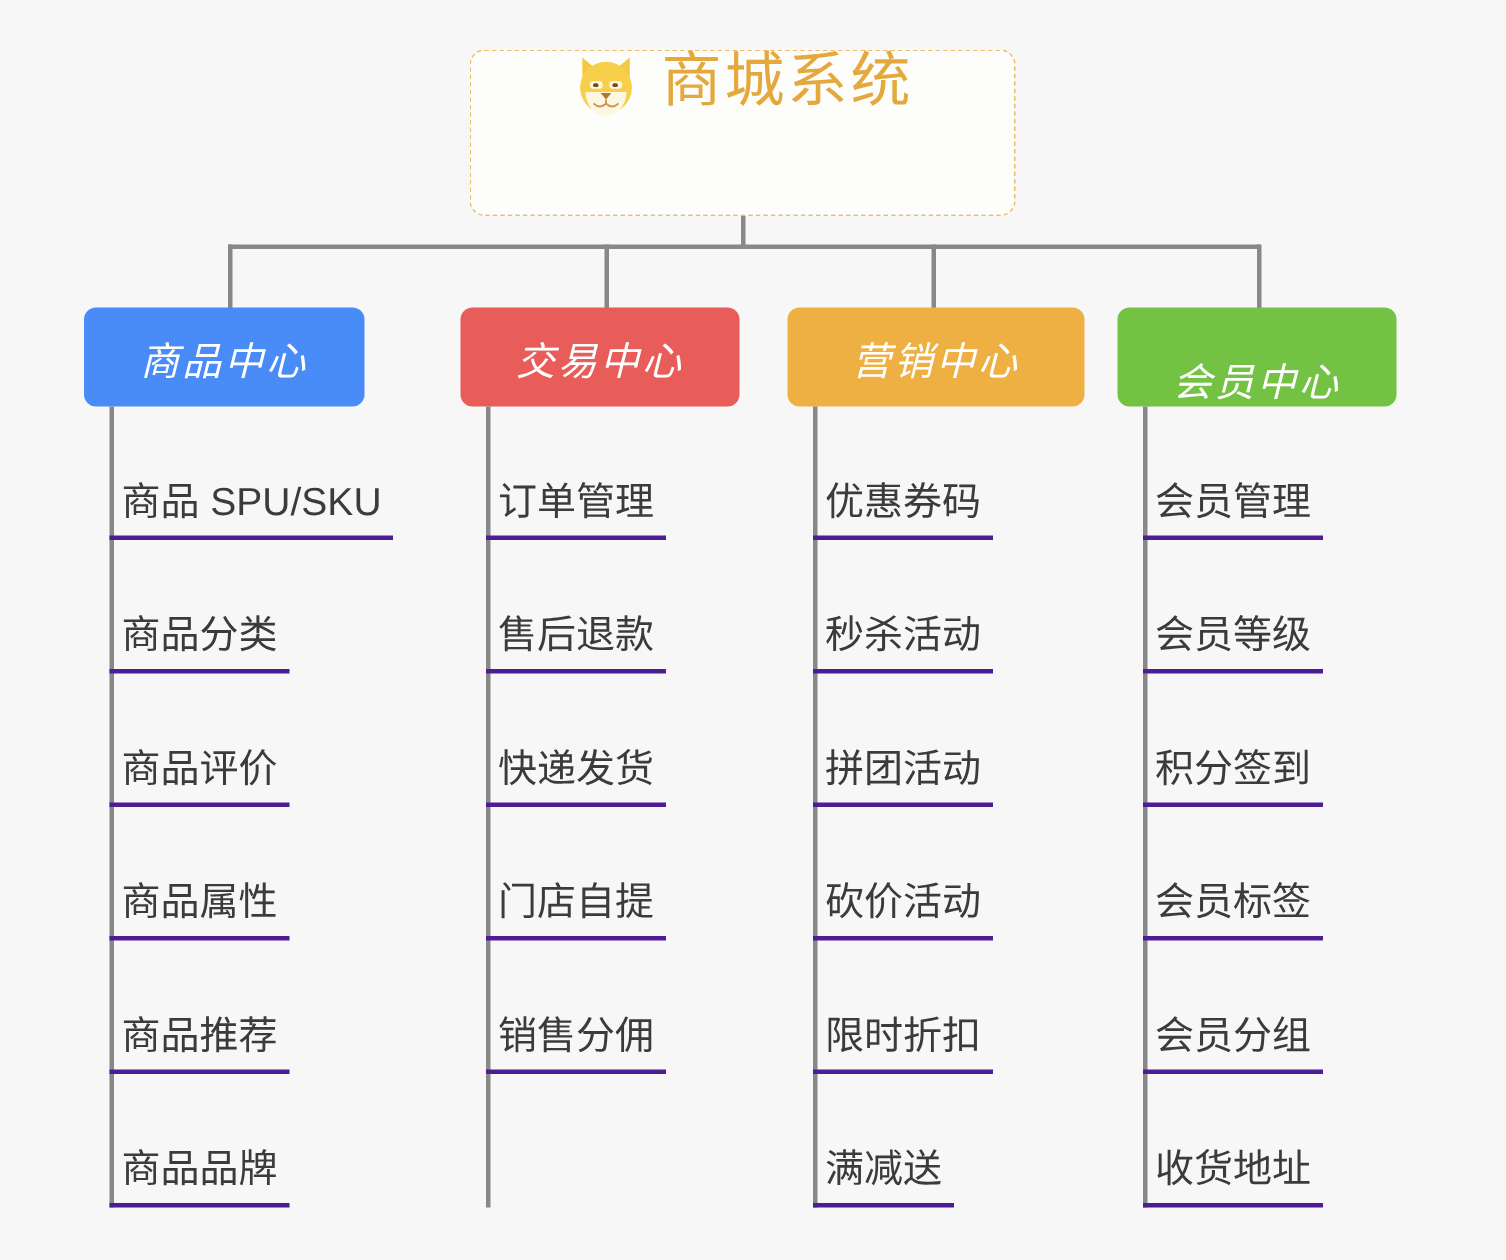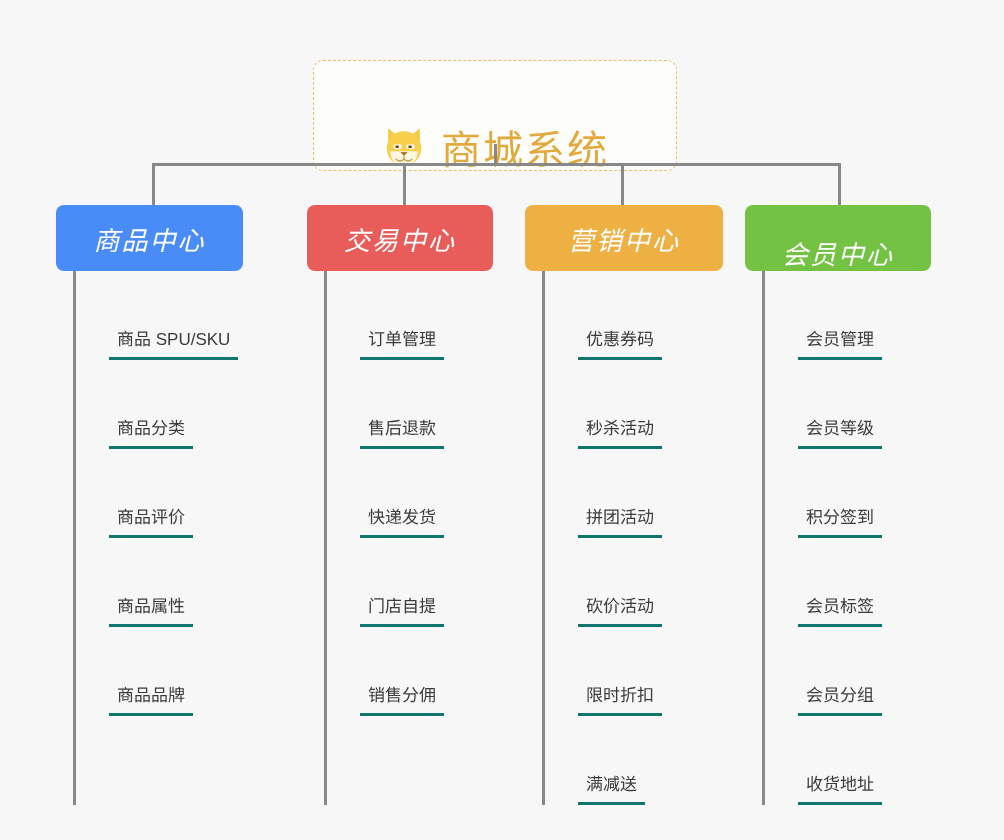--- a/index.html
+++ b/index.html
@@ -26,24 +26,23 @@
     position: absolute;
     left: 313px;
     top: 33px;
     width: 364px;
     height: 111px;
     box-sizing: border-box;
     background: #fdfdfc;
     border: 1px dashed #edbb6a;
     border-radius: 10px;
     display: flex;
-    align-items: flex-end;
+    align-items: flex-start;
     justify-content: center;
     gap: 14px;
-    margin-top: 27px;
   }
   .root-title {
     font-size: 40px;
     color: #e3a93c;
     letter-spacing: 2px;
     line-height: 1;
     white-space: nowrap;
   }
   .shiba-icon {
     display: block;
@@ -101,26 +100,25 @@
   }
   .leaf-item {
     position: relative;
     height: 89px;
     box-sizing: border-box;
     display: flex;
     align-items: flex-end;
   }
   .leaf-label {
     display: inline-block;
-    margin-left: 36px;
     padding: 0 8px 7px 8px;
-    font-size: 17px;
+    font-size: 26px;
     color: #3b3b3b;
     white-space: nowrap;
-    border-bottom: 3px solid #0f766e;
+    border-bottom: 3px solid #4c1d95;
     line-height: 1.15;
   }
 
   
   .c-blue   { background: #4a8cf7; }
   .c-red    { background: #e85c59; }
   .c-orange { background: #eeaf43; }
   .c-green  { background: #73c243; }
 </style>
 </head>
@@ -168,20 +166,23 @@
       <li class="leaf-item">
           <span class="leaf-label">商品分类</span>
         </li>
       <li class="leaf-item">
           <span class="leaf-label">商品评价</span>
         </li>
       <li class="leaf-item">
           <span class="leaf-label">商品属性</span>
         </li>
       <li class="leaf-item">
+          <span class="leaf-label">商品推荐</span>
+        </li>
+      <li class="leaf-item">
           <span class="leaf-label">商品品牌</span>
         </li>
     </ul>
   </div>
 
   <div class="branch" style="left:307px; width:205px;">
     <div class="branch-header c-red" style="width:186px;">
       <span>交易中心</span>
     </div>
     <div class="branch-rail" style="height:534px;"></div>

